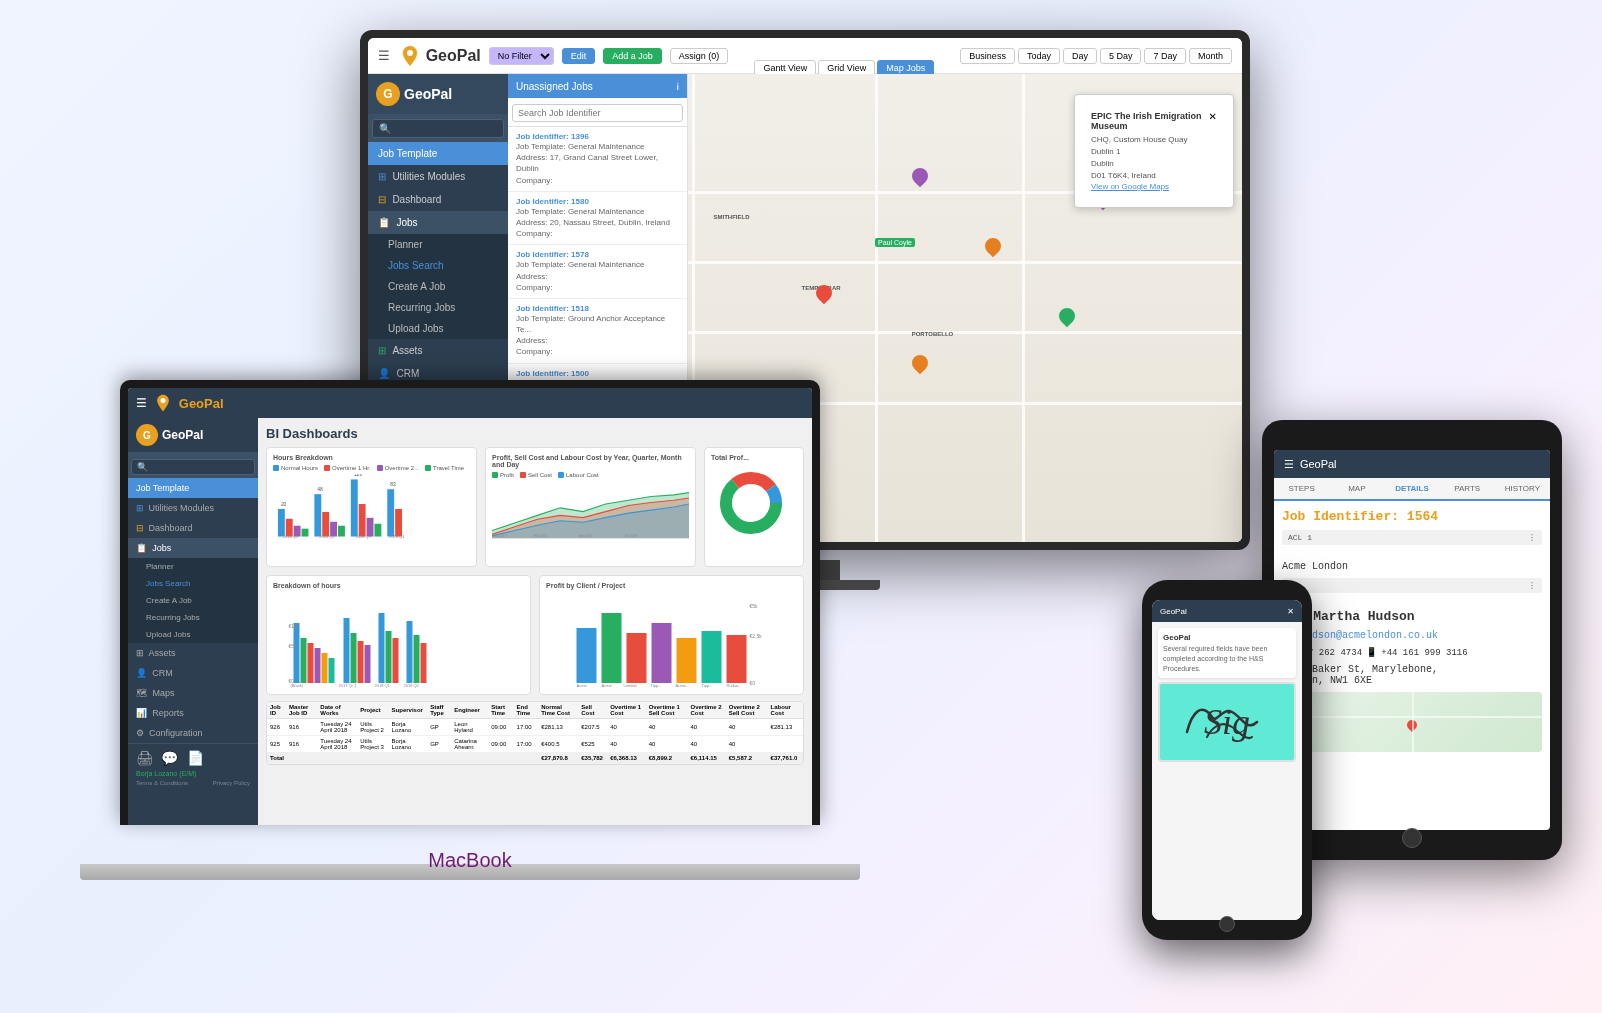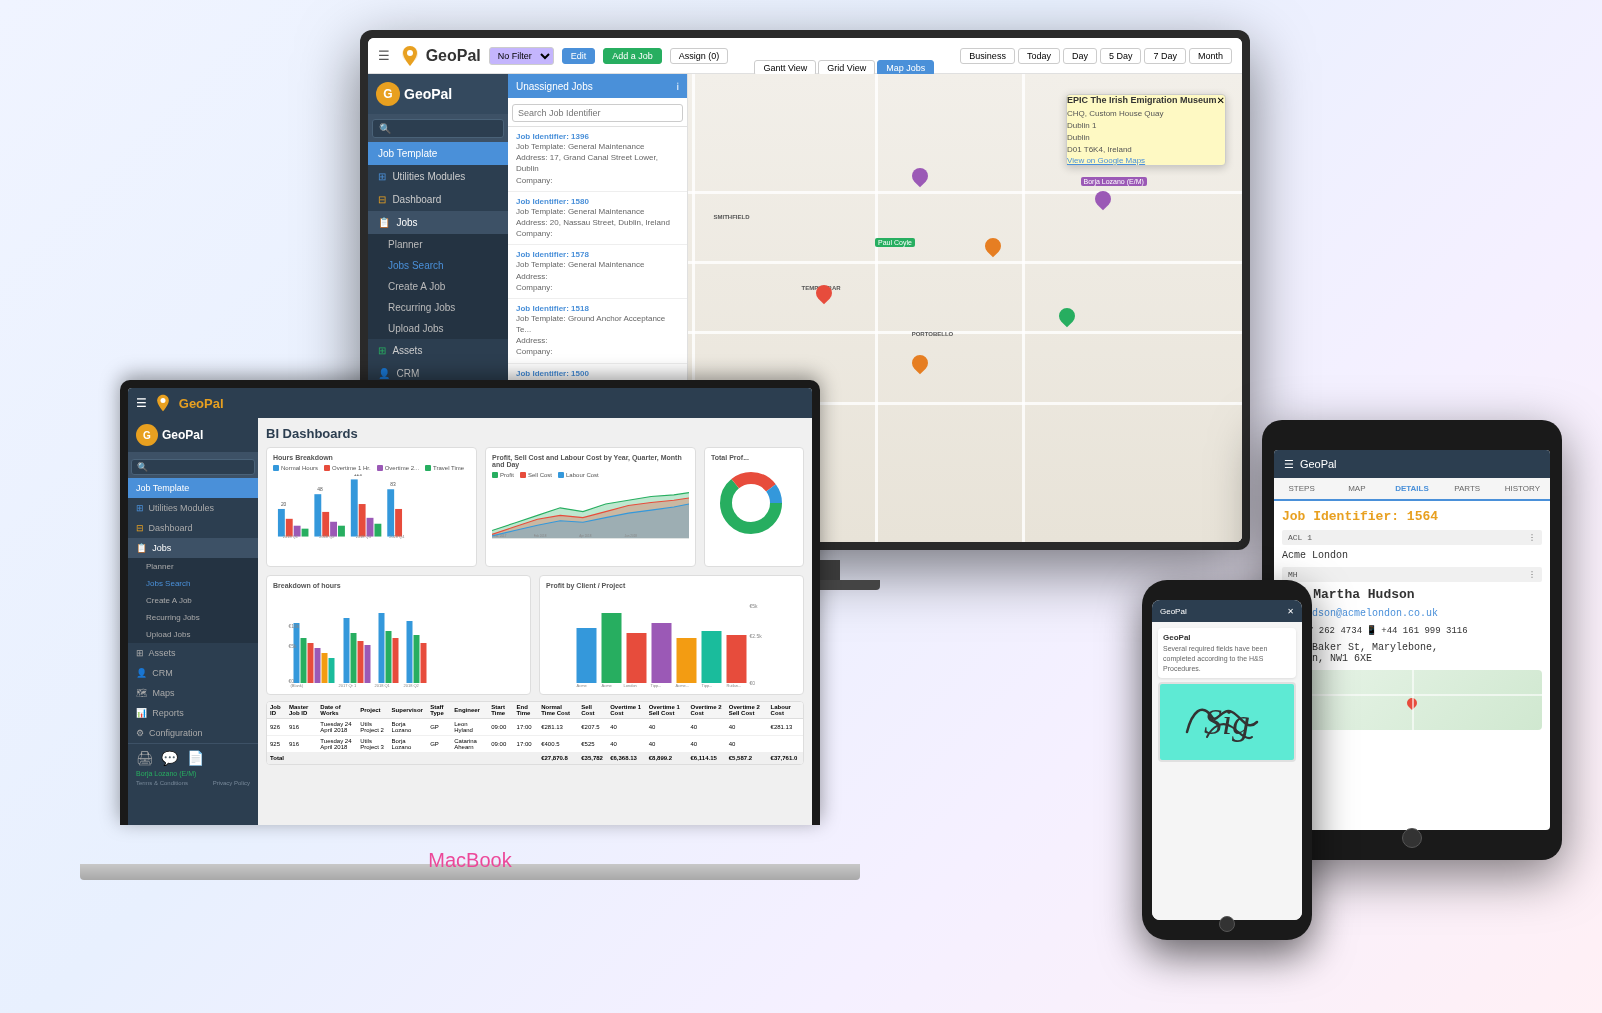--- a/index.html
+++ b/index.html
@@ -246,25 +246,25 @@
       cursor: pointer;
     }
 
     .job-card-id { color: #4a90d9; font-weight: bold; }
     .job-card-text { color: #666; line-height: 1.4; }
 
     
     .map-popup {
       position: absolute;
       top: 20px;
-      right: 16px;
-      background: #fef9c3;
+      right: 8px;
+      background: #ffffff;
       border: 1px solid #ccc;
       border-radius: 4px;
-      padding: 0;
+      padding: 16px;
       font-size: 8px;
       width: 160px;
       box-shadow: 0 2px 8px rgba(0,0,0,0.2);
     }
 
     .map-popup-title {
       font-weight: bold;
       font-size: 9px;
       color: #333;
       margin-bottom: 3px;
@@ -595,21 +595,21 @@
       color: #e8a020;
       font-weight: bold;
     }
 
     .tablet-section-header {
       background: #f0f0f0;
       padding: 3px 6px;
       font-size: 8px;
       color: #555;
       border-radius: 2px;
-      margin-bottom: 5px;
+      margin-bottom: 16px;
       display: flex;
       justify-content: space-between;
     }
 
     .tablet-phone {
       font-size: 9px;
       color: #333;
       display: flex;
       align-items: center;
       gap: 4px;
@@ -1292,21 +1292,21 @@
             </div>
           </div>
 
         </div>
       </div>
     </div>
   </div>
   <div class="laptop-base"></div>
 
   <div class="apple-logo"></div>
-  <div style="position:absolute; bottom:68px; left:50%; transform:translateX(-50%); font-size:20px; color:#ec4899;">MacBook</div>
+  <div style="position:absolute; bottom:68px; left:50%; transform:translateX(-50%); font-size:20px; color:#701a75;">MacBook</div>
 </div>
 
 <div class="tablet-container">
   <div class="tablet-frame">
 
     <div style="position:absolute; bottom:12px; left:50%; transform:translateX(-50%); width:20px; height:20px; border-radius:50%; background:#333; border:1px solid #555;"></div>
     <div class="tablet-screen">
 
       <div class="tablet-topbar">
         <span>☰</span>

